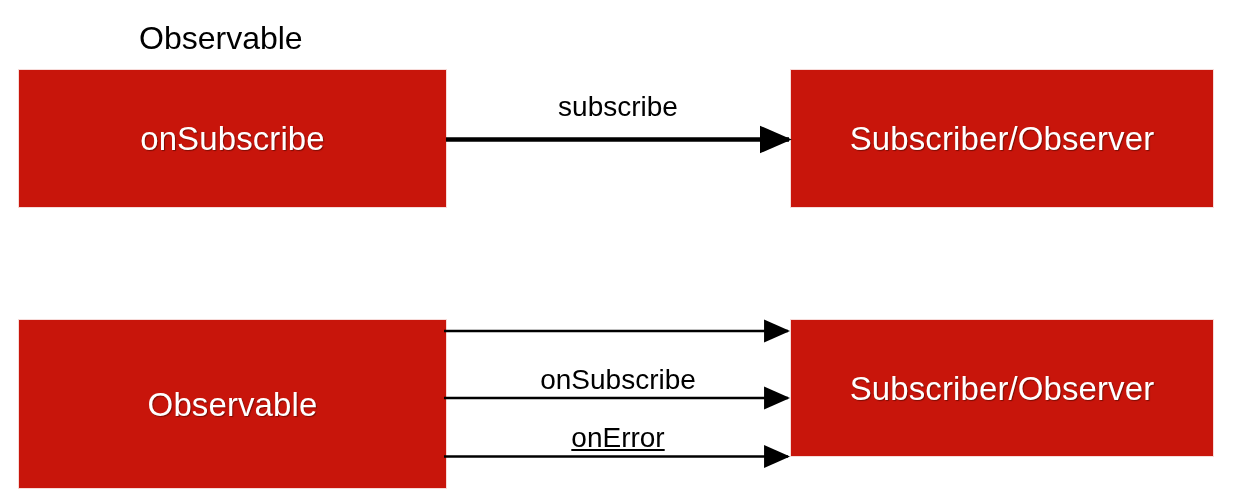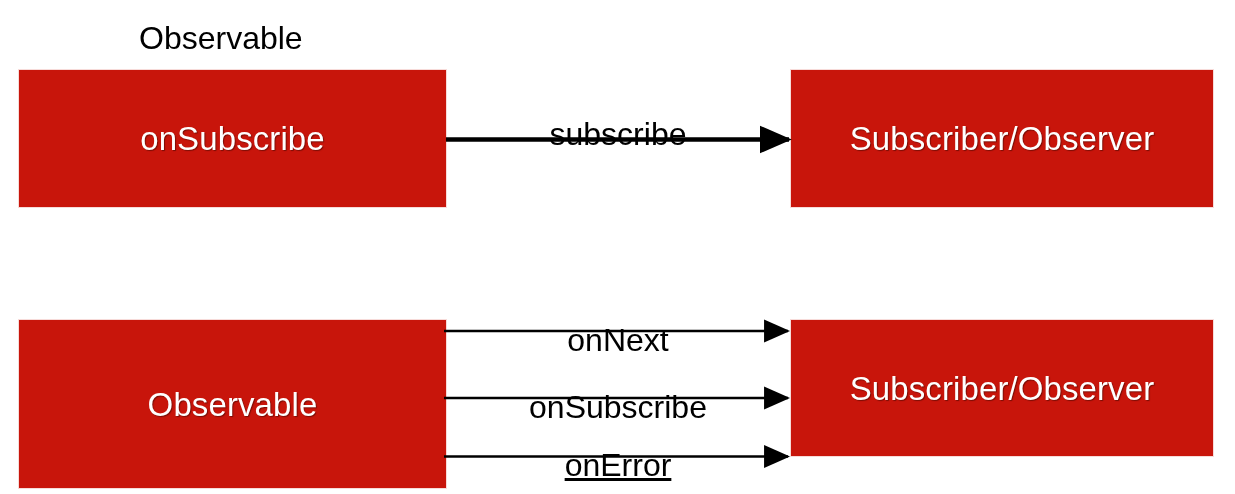--- a/index.html
+++ b/index.html
@@ -52,25 +52,24 @@
     font-size: 32px;
     line-height: 1;
     white-space: nowrap;
   }
   #caption-observable { left: 139px; top: 22px; }
 
   
   .arrow-label {
     position: absolute;
     color: #000000;
-    font-size: 32px;
+    font-size: 28px;
     line-height: 1;
     white-space: nowrap;
     transform: translateX(-50%);
-    margin-top: 25px;
   }
   #label-subscribe  { left: 618px; top: 93px;  }
   #label-onnext     { left: 618px; top: 299px; }
   #label-oncomplete { left: 618px; top: 366px; }
   #label-onerror    { left: 618px; top: 424px; text-decoration: underline; }
 
   
   #arrow-layer {
     position: absolute;
     left: 0;
@@ -98,21 +97,20 @@
   <div class="arrow-label" id="label-subscribe">subscribe</div>
 
   <div class="box" id="box-observable-bot">
     <span class="box-label">Observable</span>
   </div>
 
   <div class="box" id="box-subscriber-bot">
     <span class="box-label">Subscriber/Observer</span>
   </div>
 
-  <div class="arrow-label" id="label-onnext">onNext</div>
 
   <div class="arrow-label" id="label-oncomplete">onSubscribe</div>
 
   <div class="arrow-label" id="label-onerror">onError</div>
 
   <svg id="arrow-layer" viewBox="0 0 1235 494">
     <defs>
       <marker id="head-thick" markerWidth="7" markerHeight="7" refX="6.4" refY="3.5" orient="auto" markerUnits="strokeWidth">
         <path d="M0,0.45 L7,3.5 L0,6.55 Z" fill="#000000"></path>
       </marker>

